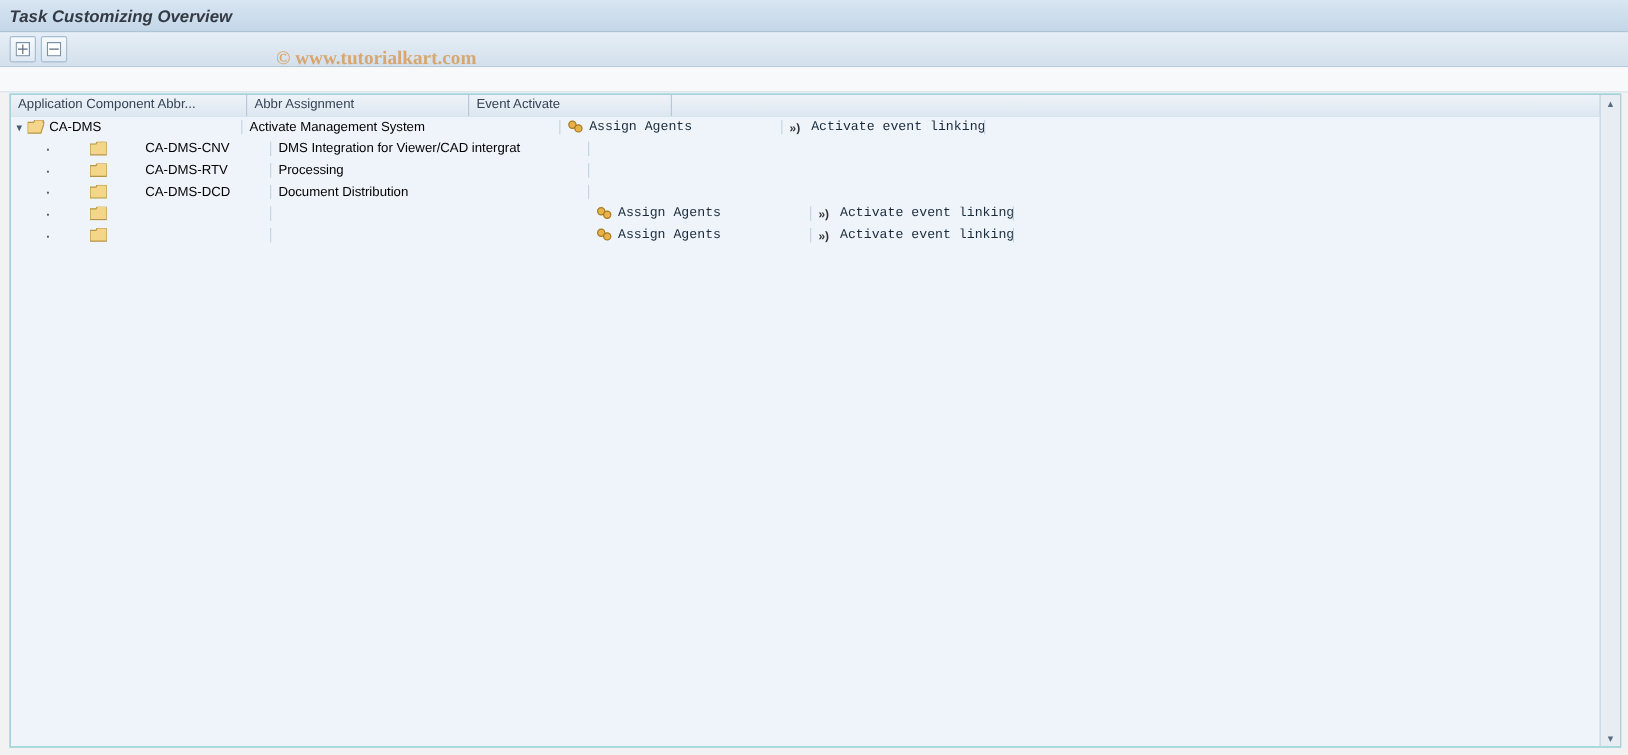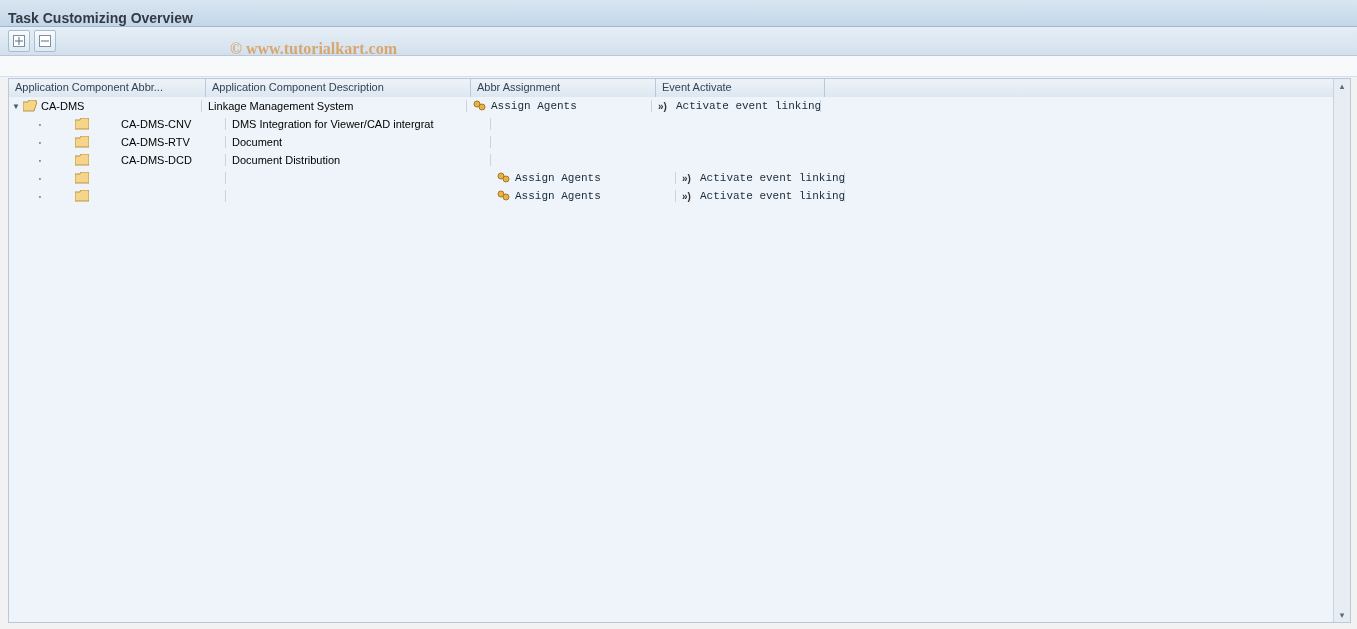--- a/index.html
+++ b/index.html
@@ -17,23 +17,24 @@
   width: 1357px;
   height: 629px;
   background: #f2f2f2;
 }
 
 .titlebar {
   height: 26px;
   background: linear-gradient(#d9e6f2, #c3d6e8);
   border-bottom: 1px solid #9fb8cf;
   display: flex;
-  align-items: flex-end;
+  align-items: center;
   padding: 0 8px;
   font-size: 14px;
+  font-style: italic;
   font-weight: bold;
   color: #333a44;
 }
 
 .toolbar {
   height: 28px;
   background: linear-gradient(#e6eef6, #d3e0ec);
   border-bottom: 1px solid #b7c9da;
   display: flex;
   align-items: center;
@@ -218,38 +219,37 @@
   </div>
 
   <div class="watermark">© www.tutorialkart.com</div>
 
   <div class="spacer"></div>
 
   <div class="main">
 
     <div class="colheader">
       <div class="hcell col-abbr">Application Component Abbr...</div>
-      <div class="hcell col-desc">Application Component Description</div>
       <div class="hcell col-agent">Abbr Assignment</div>
       <div class="hcell col-event">Event Activate</div>
       <div class="hcell col-rest"></div>
     </div>
 
     <div class="gridbody">
 
       <div class="row">
         <div class="cell col-abbr indent0">
           <span class="toggle">▼</span>
           <svg class="folder" viewBox="0 0 14 12">
             <path d="M0 2 L5 2 L6 0 L13 0 L13 2 L14 2 L11 11 L0 11 Z" fill="#f4d58a" stroke="#b9953f"></path>
           </svg>
           <span>CA-DMS</span>
         </div>
         <div class="cell col-desc">
-            <span>Linkage Management System</span>
+            <span>Activate Management System</span>
           </div>
         <div class="cell col-agent">
           <svg class="link-ic" viewBox="0 0 14 12">
             <circle cx="4" cy="4" r="3" fill="#e8b24a" stroke="#a6781f"></circle>
             <circle cx="9" cy="7" r="3" fill="#e8b24a" stroke="#a6781f"></circle>
           </svg>
           <span class="link-text">Assign Agents</span>
         </div>
         <div class="cell col-event">
           <svg class="link-ic" viewBox="0 0 14 12">
@@ -279,21 +279,21 @@
 
       <div class="row">
         <div class="cell col-abbr indent1">
           <span class="bullet">●</span>
           <svg class="folder" viewBox="0 0 14 12">
             <path d="M0 2 L5 2 L6 0 L14 0 L14 11 L0 11 Z" fill="#f4d58a" stroke="#b9953f"></path>
           </svg>
           <span>CA-DMS-RTV</span>
         </div>
         <div class="cell col-desc">
-            <span>Document</span>
+            <span>Processing</span>
           </div>
         <div class="cell col-agent"></div>
         <div class="cell col-event"></div>
         <div class="cell col-rest"></div>
       </div>
 
       <div class="row">
         <div class="cell col-abbr indent1">
           <span class="bullet">●</span>
           <svg class="folder" viewBox="0 0 14 12">

